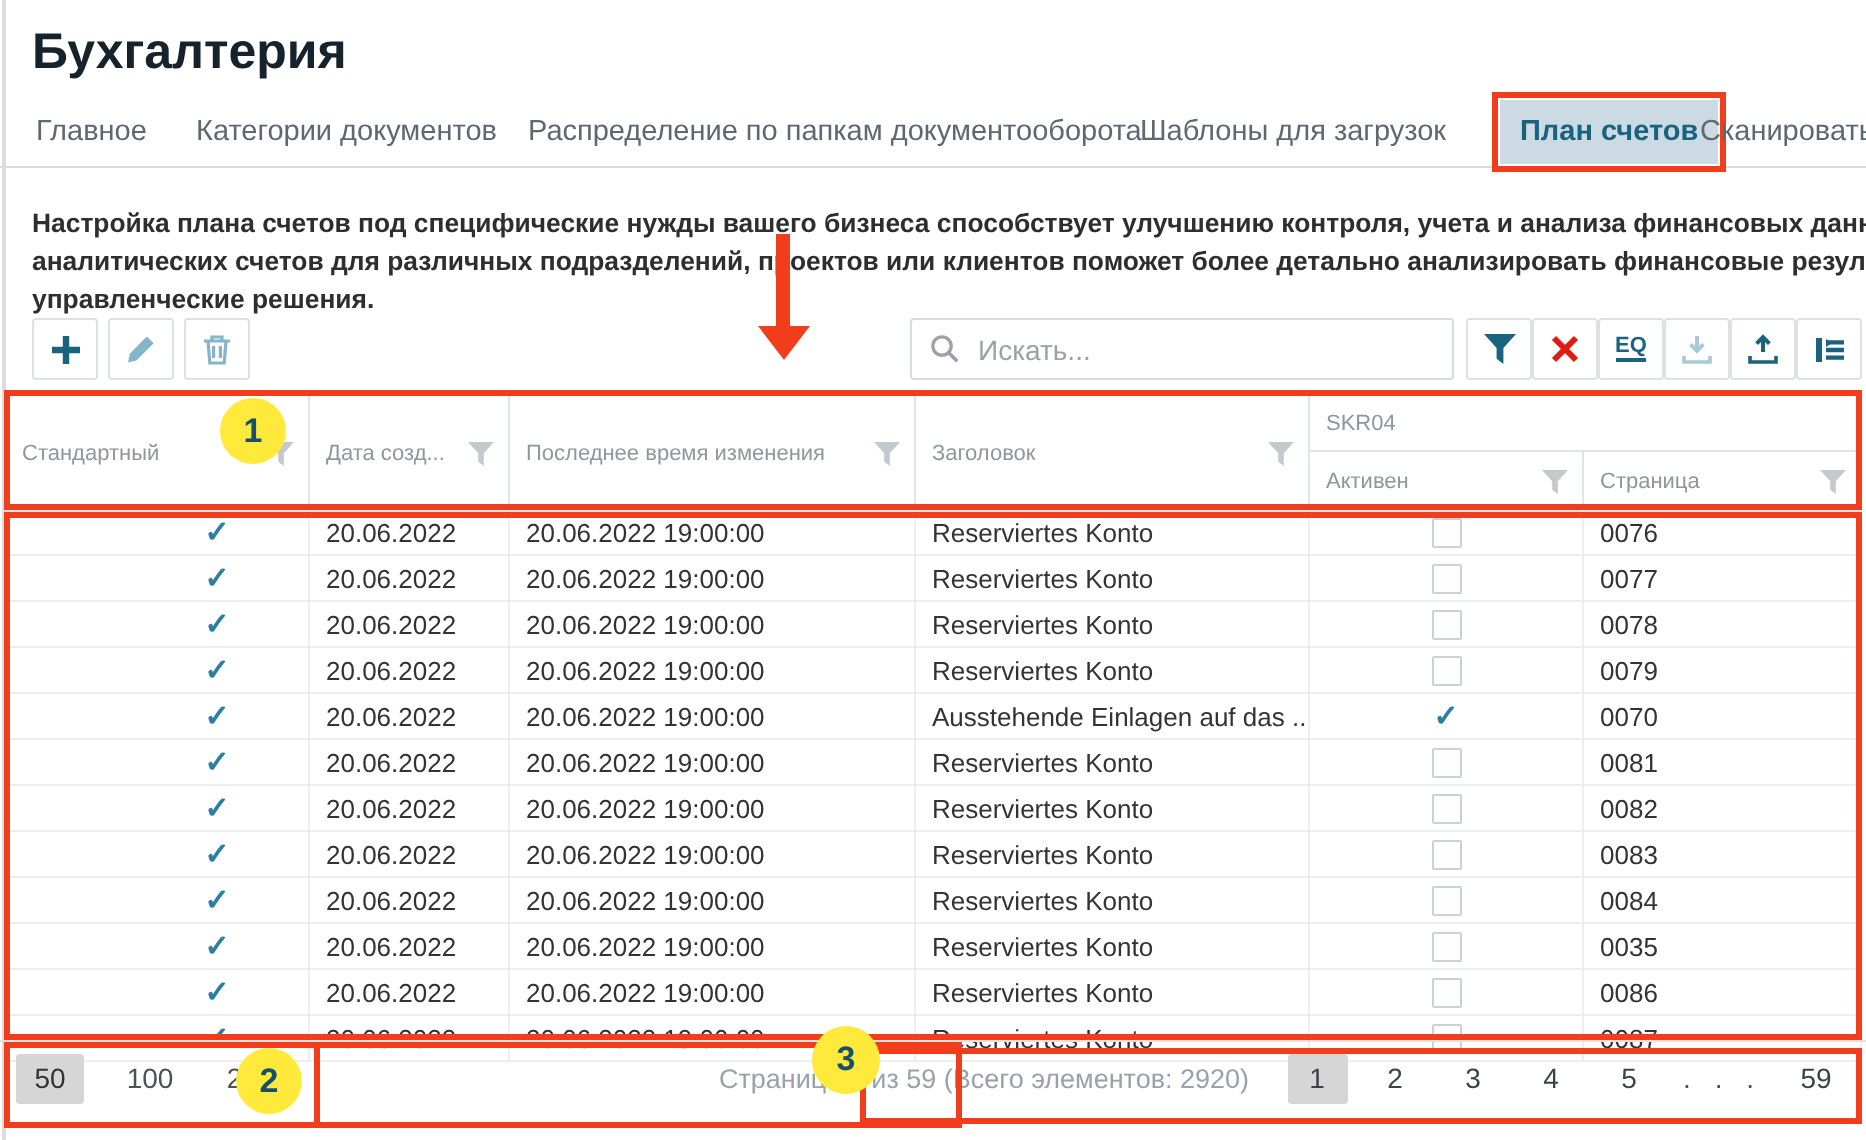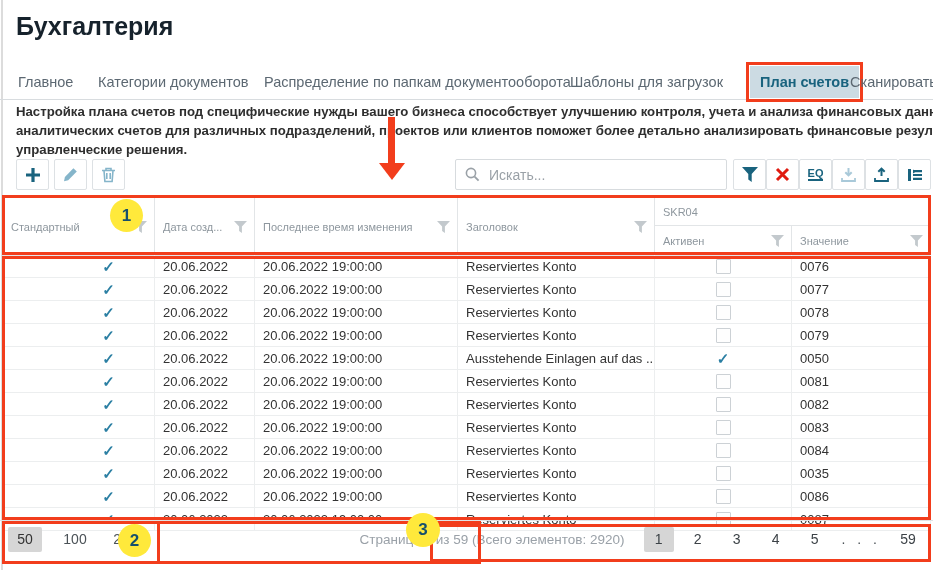--- a/index.html
+++ b/index.html
@@ -4,21 +4,21 @@
 <style>
   html,body{margin:0;padding:0;background:#fff;}
   .stage{position:relative;width:933px;height:570px;overflow:hidden;background:#fff;
          font-family:"Liberation Sans",sans-serif;}
   .left-edge{position:absolute;left:1px;top:0;width:2px;height:570px;background:#dcdcdc;}
 
   
   .page-title{position:absolute;left:16px;top:12px;font-size:25px;font-weight:bold;color:#16222c;}
 
   
-  .tabbar{position:absolute;left:0;top:64px;width:824px;height:36px;}
+  .tabbar{position:absolute;left:0;top:48px;width:824px;height:36px;}
   .tabbar .divider{position:absolute;left:0;top:35px;width:933px;height:1px;background:#d8dcdf;}
   .tab{position:absolute;top:2px;height:32px;line-height:32px;font-size:14.5px;color:#5c6872;
        white-space:nowrap;cursor:pointer;padding:0 2px;}
   .tab.active{background:var(--tabbg);color:var(--teal);padding:0 10px;
               outline:3px solid var(--red);outline-offset:1px;}
 
   
   .desc{position:absolute;left:16px;top:102px;width:917px;}
   .desc div{font-size:13.2px;font-weight:bold;color:#2e2e2e;line-height:19px;white-space:nowrap;overflow:hidden;}
 
@@ -184,21 +184,21 @@
     <div class="th band">
       <span>SKR04</span>
     </div>
     <div class="th sub">
       <span>Активен</span>
       <svg class="funnel" width="13" height="12" viewBox="0 0 13 12">
           <path d="M0 0h13L7.9 5.6V12L5.1 9.9V5.6z" fill="#c3c9cd"></path>
         </svg>
     </div>
     <div class="th sub">
-      <span>Значение</span>
+      <span>Страница</span>
       <svg class="funnel" width="13" height="12" viewBox="0 0 13 12">
           <path d="M0 0h13L7.9 5.6V12L5.1 9.9V5.6z" fill="#c3c9cd"></path>
         </svg>
     </div>
   </div>
 
   <div class="gbody">
       <div class="tr grid-cols">
         <div class="td std">
           <span class="check">✓</span>
@@ -250,21 +250,21 @@
       <div class="tr grid-cols">
         <div class="td std">
           <span class="check">✓</span>
         </div>
         <div class="td">20.06.2022</div>
         <div class="td">20.06.2022 19:00:00</div>
         <div class="td">Ausstehende Einlagen auf das ...</div>
         <div class="td center">
           <span class="check">✓</span>
         </div>
-        <div class="td">0050</div>
+        <div class="td">0070</div>
       </div>
       <div class="tr grid-cols">
         <div class="td std">
           <span class="check">✓</span>
         </div>
         <div class="td">20.06.2022</div>
         <div class="td">20.06.2022 19:00:00</div>
         <div class="td">Reserviertes Konto</div>
         <div class="td center">
           <span class="cbox"></span>

